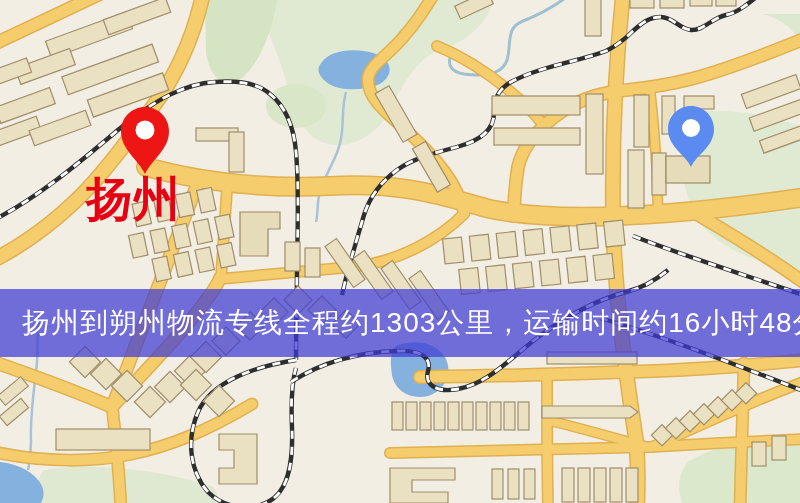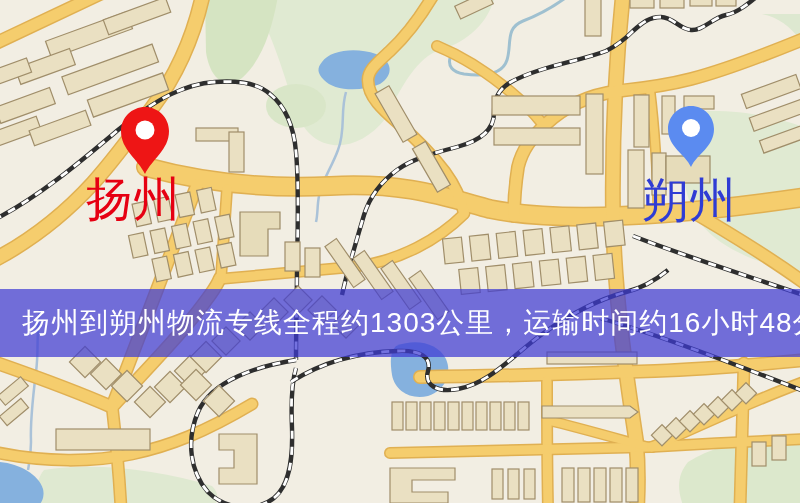--- a/index.html
+++ b/index.html
@@ -11,21 +11,21 @@
   .bld{fill:#eae0c2;stroke:#a08e6a;stroke-width:1.2;}
   .bld2{fill:#e6dcba;stroke:#9b8a66;stroke-width:1.2;}
   .road-c{fill:none;stroke:#e0b052;stroke-linecap:round;}
   .road-f{fill:none;stroke:#f5cd6d;stroke-linecap:round;}
   .rail-c{fill:none;stroke:#2e2e2e;stroke-width:4.4;stroke-linecap:butt;}
   .rail-d{fill:none;stroke:#ffffff;stroke-width:2.8;stroke-dasharray:8 8;}
   .stream{fill:none;stroke:#aac2d8;stroke-width:2.5;}
   .pin{position:absolute;}
   .city-label{
     position:absolute;font-family:"Liberation Serif",serif;
-    font-size:47px;line-height:1;font-weight:400;white-space:nowrap;
+    font-size:47px;line-height:1;font-weight:700;white-space:nowrap;
   }
   .origin-label{left:86px;top:176px;color:#e60012;}
   .dest-label{left:642px;top:177px;color:#2f3cd4;}
   .banner{
     position:absolute;left:0;top:289px;width:800px;height:68px;
     background:rgba(62,59,212,0.72);
     display:flex;align-items:center;box-sizing:border-box;padding-left:22px;
   }
   .banner-text{
     color:#ffffff;font-size:28px;letter-spacing:1px;white-space:nowrap;
@@ -269,19 +269,18 @@
     <path fill="#ee1515" d="M28,70 C21,55 4,46 4,27 C4,13.7 14.7,3 28,3 C41.3,3 52,13.7 52,27 C52,46 35,55 28,70 Z"></path>
     <circle cx="28" cy="26" r="9.5" fill="#ffffff"></circle>
   </svg>
 
   <svg class="pin" style="left:666px;top:104px;" width="50" height="66" viewBox="0 0 50 66">
     <path fill="#5b8bf0" d="M25,63 C19,50 2,43 2,25 C2,12.3 12.3,2 25,2 C37.7,2 48,12.3 48,25 C48,43 31,50 25,63 Z"></path>
     <circle cx="25" cy="24" r="9" fill="#ffffff"></circle>
   </svg>
 
   <div class="city-label origin-label">扬州</div>
-  <div class="city-label dest-label">朔州</div>
 
   <div class="banner">
     <span class="banner-text">扬州到朔州物流专线全程约1303公里，运输时间约16小时48分钟.</span>
   </div>
 
 </div>
 
 </body></html>

